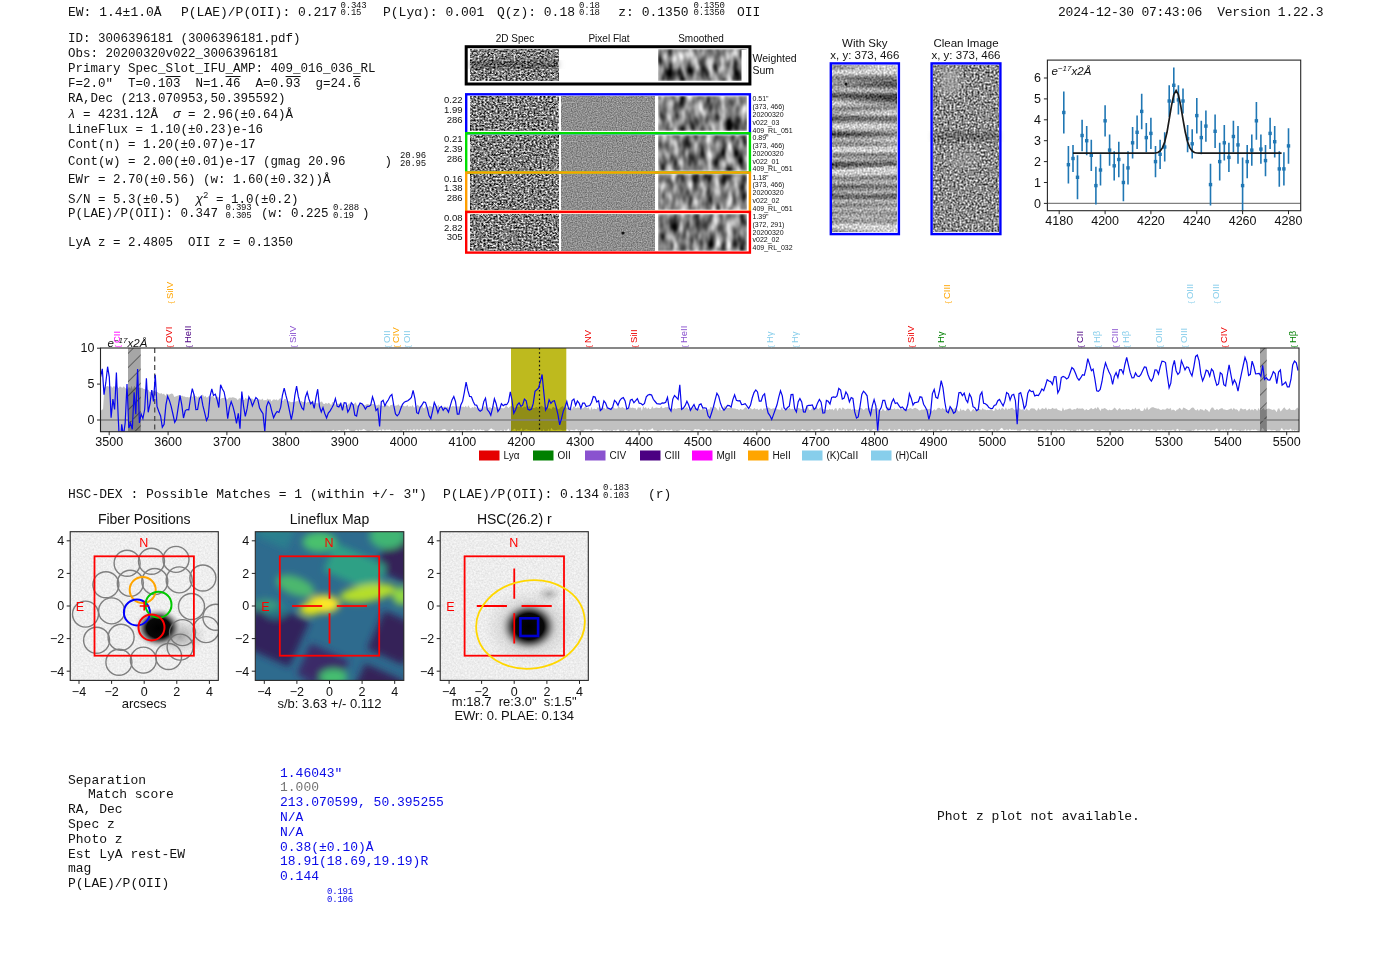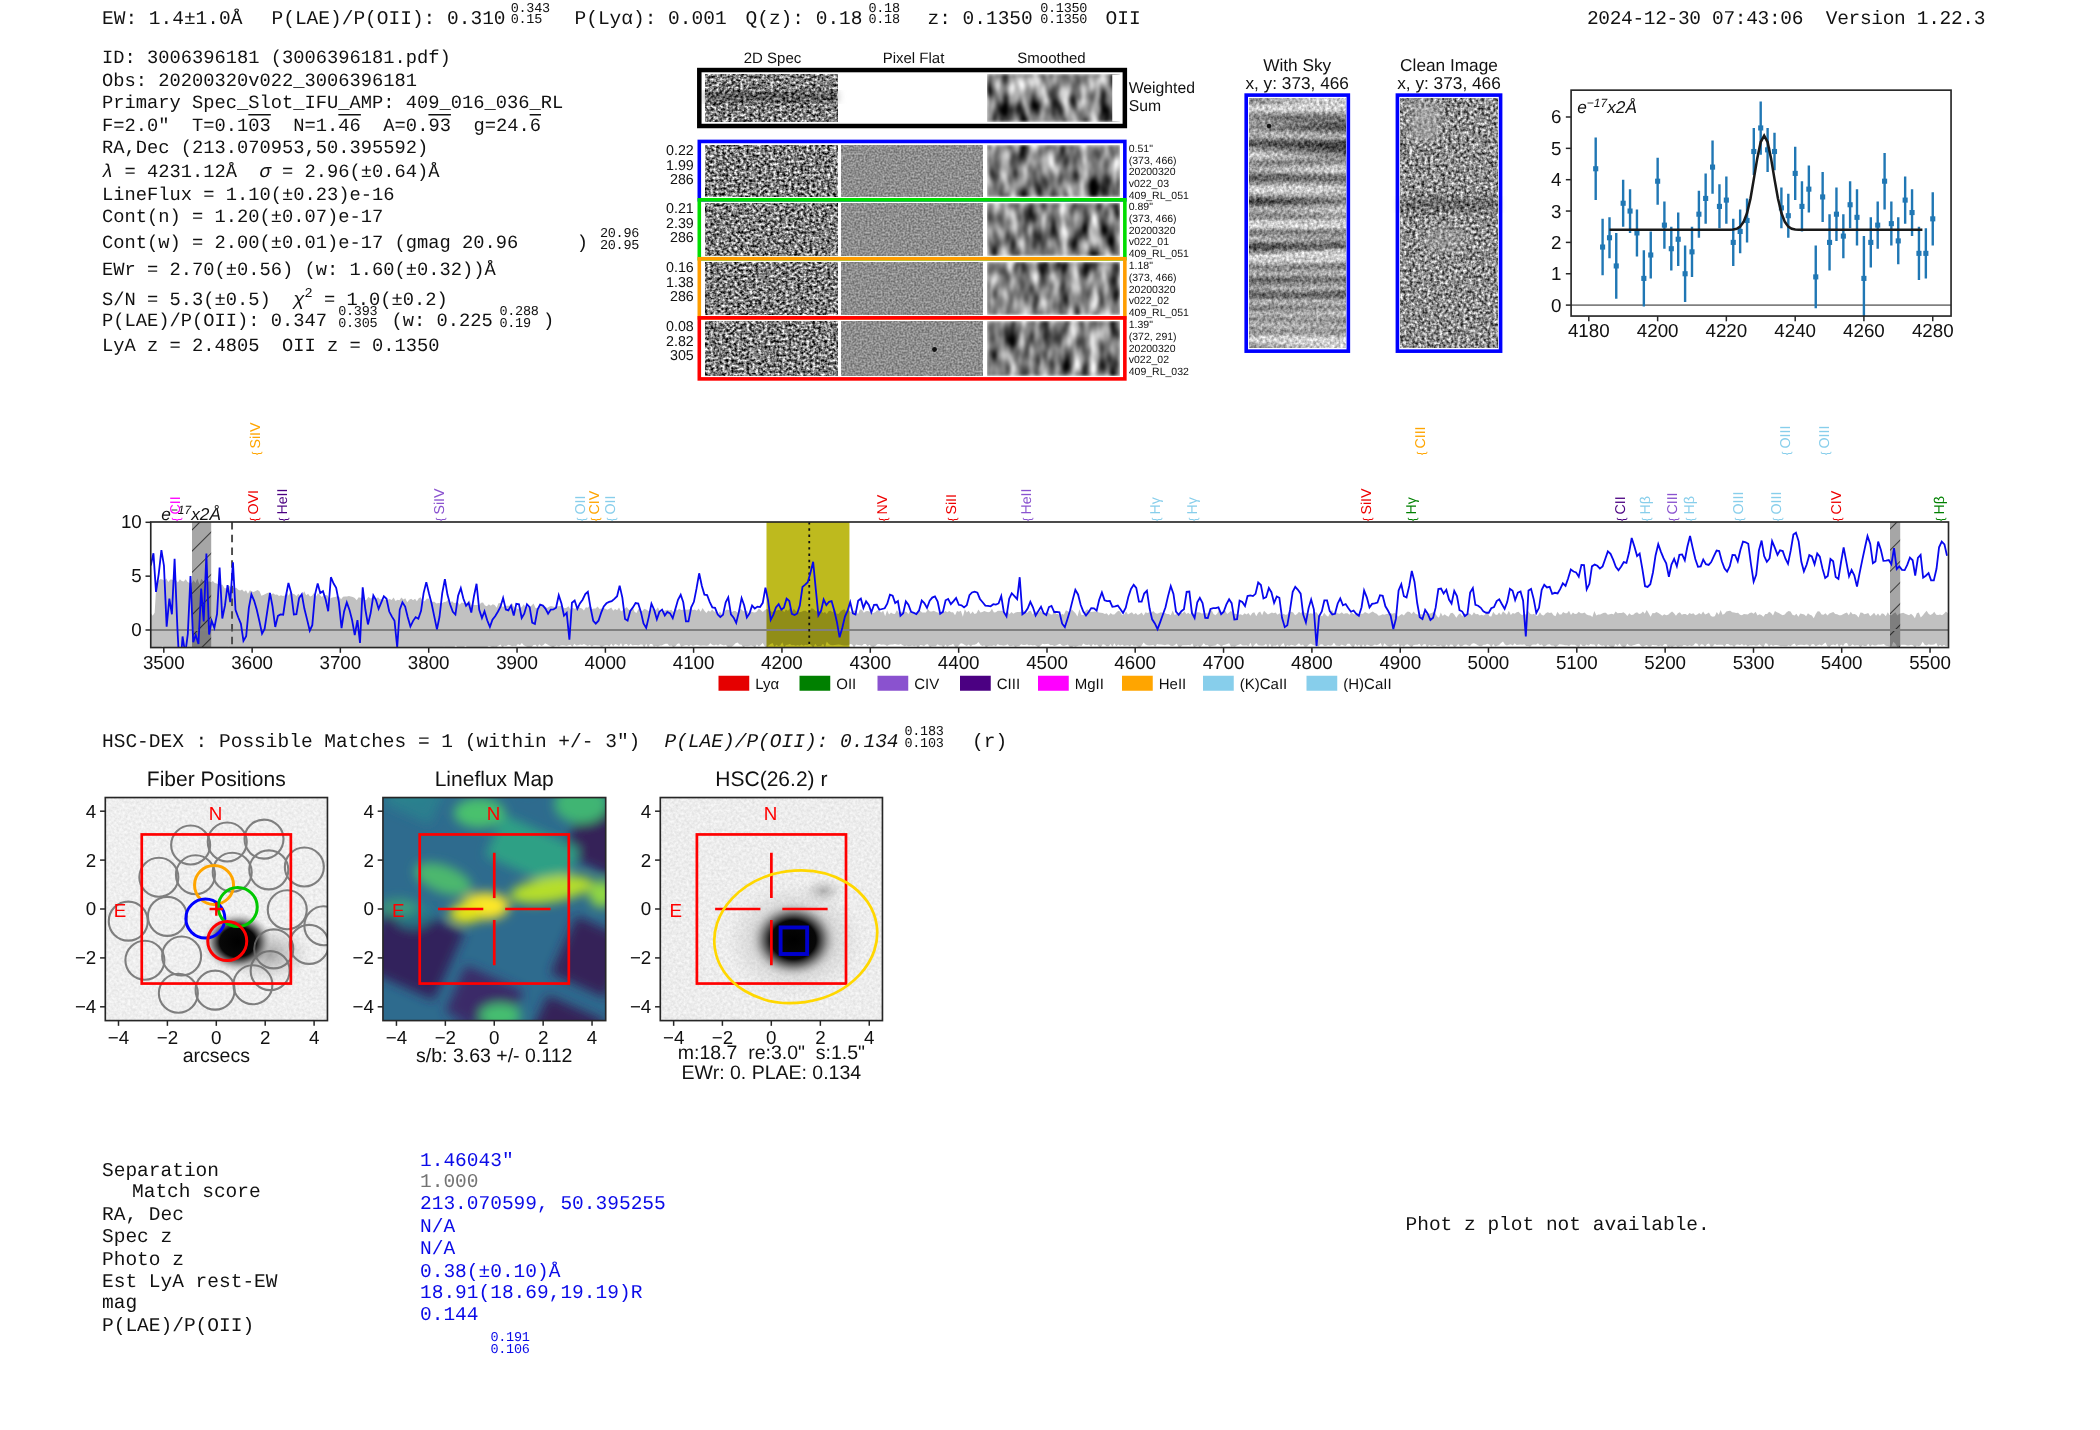--- a/index.html
+++ b/index.html
@@ -590,50 +590,50 @@
     <text x="434.2" y="545.1" text-anchor="end" font-size="12.5" fill="#111">4</text>
 <text x="144.2" y="524" text-anchor="middle" font-size="14" fill="#111">Fiber Positions</text>
 <text x="329.5" y="524" text-anchor="middle" font-size="14" fill="#111">Lineflux Map</text>
 <text x="514.25" y="524" text-anchor="middle" font-size="14" fill="#111">HSC(26.2) r</text>
 <text x="144.2" y="708" text-anchor="middle" font-size="13" fill="#111">arcsecs</text>
 <text x="329.5" y="708" text-anchor="middle" font-size="13" fill="#111">s/b: 3.63 +/- 0.112</text>
 <text x="514.25" y="706" text-anchor="middle" font-size="13" fill="#111">m:18.7&nbsp;&nbsp;re:3.0"&nbsp;&nbsp;s:1.5"</text>
 <text x="514.25" y="719.5" text-anchor="middle" font-size="13" fill="#111">EWr: 0. PLAE: 0.134</text>
 </svg>
 <div class="t m13" style="left:68px;top:4.5px;">EW: 1.4±1.0Å</div>
-<div class="t m13" style="left:181px;top:4.5px;">P(LAE)/P(OII): 0.310</div>
+<div class="t m13" style="left:181px;top:4.5px;">P(LAE)/P(OII): 0.217</div>
 <div class="t st" style="left:340.5px;top:2.5px;">0.343<br>0.15</div>
 <div class="t m13" style="left:383px;top:4.5px;">P(Lyα): 0.001</div>
 <div class="t m13" style="left:497px;top:4.5px;">Q(z): 0.18</div>
 <div class="t st" style="left:579px;top:2.5px;">0.18<br>0.18</div>
 <div class="t m13" style="left:618.3px;top:4.5px;">z: 0.1350</div>
 <div class="t st" style="left:693.5px;top:2.5px;">0.1350<br>0.1350</div>
 <div class="t m13" style="left:737px;top:4.5px;">OII</div>
 <div class="t m13" style="left:1058px;top:4.5px;letter-spacing:-0.22px;">2024-12-30 07:43:06  Version 1.22.3</div>
 <div class="t m125" style="left:68px;top:31.5px;">ID: 3006396181 (3006396181.pdf)</div>
 <div class="t m125" style="left:68px;top:46.5px;">Obs: 20200320v022_3006396181</div>
 <div class="t m125" style="left:68px;top:62.0px;">Primary Spec_Slot_IFU_AMP: 409_016_036_RL</div>
 <div class="t m125" style="left:68px;top:76.5px;">F=2.0"  T=0.1<span class="ov">03</span>  N=1.<span class="ov">46</span>  A=0.<span class="ov">93</span>  g=24.<span class="ov">6</span></div>
 <div class="t m125" style="left:68px;top:92.0px;font-family:Liberation Mono, monospace;">RA,Dec (213.070953,50.395592)</div>
 <div class="t m125" style="left:68px;top:108.0px;"><i>λ</i> = 4231.12Å  <i>σ</i> = 2.96(±0.64)Å</div>
 <div class="t m125" style="left:68px;top:123.0px;">LineFlux = 1.10(±0.23)e-16</div>
 <div class="t m125" style="left:68px;top:138.0px;">Cont(n) = 1.20(±0.07)e-17</div>
 <div class="t m125" style="left:68px;top:155.0px;">Cont(w) = 2.00(±0.01)e-17 (gmag 20.96</div>
 <div class="t m125" style="left:68px;top:173.0px;">EWr = 2.70(±0.56) (w: 1.60(±0.32))Å</div>
 <div class="t m125" style="left:68px;top:189.0px;">S/N = 5.3(±0.5)  <i>χ</i><sup>2</sup> = 1.0(±0.2)</div>
 <div class="t m125" style="left:68px;top:207.0px;">P(LAE)/P(OII): 0.347</div>
-<div class="t m125" style="left:68px;top:224.0px;font-family:Liberation Mono, monospace;">LyA z = 2.4805  OII z = 0.1350</div>
+<div class="t m125" style="left:68px;top:236px;font-family:Liberation Mono, monospace;">LyA z = 2.4805  OII z = 0.1350</div>
 <div class="t st" style="left:353px;top:153.0px;margin-left:47px;">20.96<br>20.95</div>
 <div class="t m125" style="left:384.5px;top:155.0px;">)</div>
 <div class="t st" style="left:225.5px;top:205.0px;">0.393<br>0.305</div>
 <div class="t m125" style="left:261px;top:207.0px;">(w: 0.225</div>
 <div class="t st" style="left:333px;top:205.0px;">0.288<br>0.19</div>
 <div class="t m125" style="left:362px;top:207.0px;">)</div>
 <div class="t m13" style="left:68px;top:487px;">HSC-DEX : Possible Matches = 1 (within +/- 3")</div>
-<div class="t m13" style="left:443px;top:487px;font-style:italic;">P(LAE)/P(OII): 0.134</div>
+<div class="t m13" style="left:443px;top:487px;">P(LAE)/P(OII): 0.134</div>
 <div class="t st" style="left:603px;top:485px;">0.183<br>0.103</div>
 <div class="t m13" style="left:648px;top:487px;">(r)</div>
 <div class="t m13" style="left:68px;top:772.5px;">Separation</div>
 <div class="t m13" style="left:280px;top:765.5px;color:#0a0ae8;">1.46043"</div>
 <div class="t m13" style="left:68px;top:787.3px;margin-left:20px;">Match score</div>
 <div class="t m13" style="left:280px;top:780.3px;color:#737373;">1.000</div>
 <div class="t m13" style="left:68px;top:802.1px;">RA, Dec</div>
 <div class="t m13" style="left:280px;top:795.1px;color:#0a0ae8;">213.070599, 50.395255</div>
 <div class="t m13" style="left:68px;top:816.9px;">Spec z</div>
 <div class="t m13" style="left:280px;top:809.9px;color:#0a0ae8;">N/A</div>

